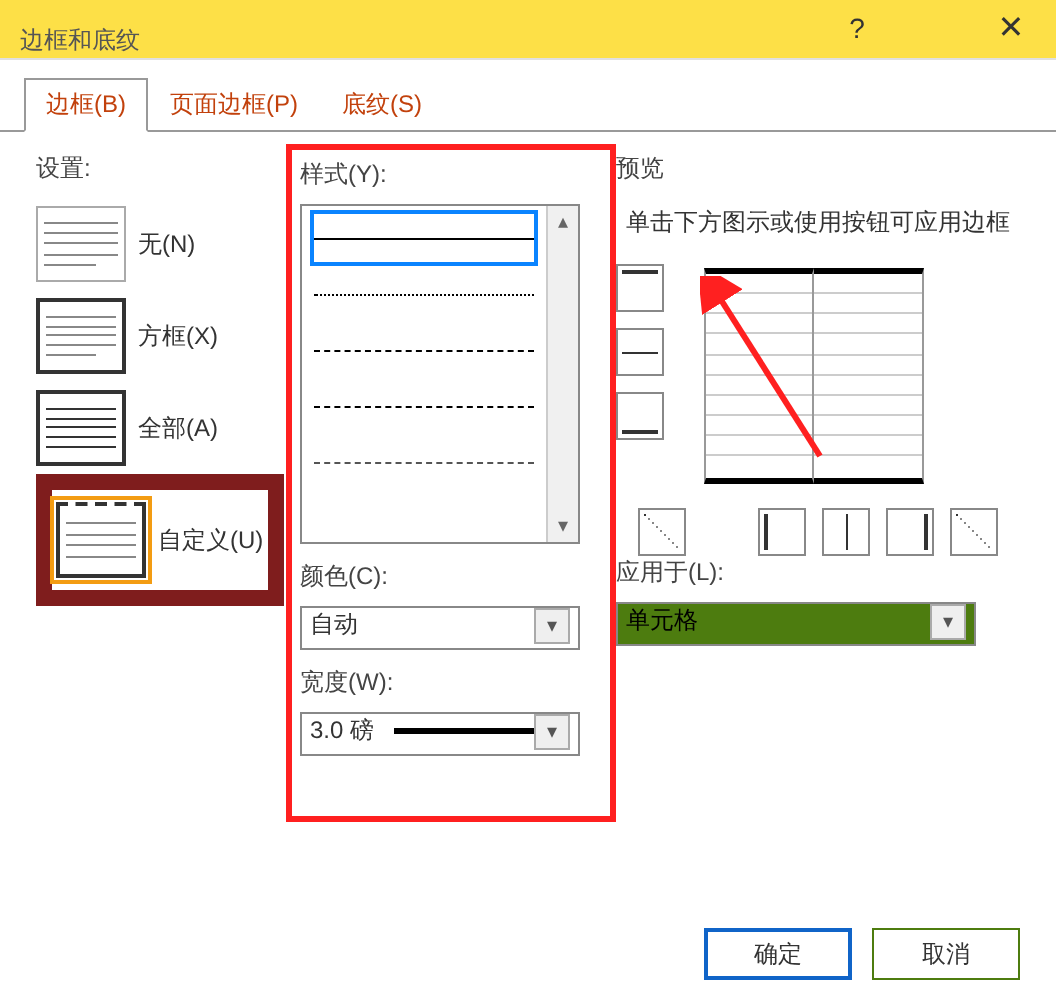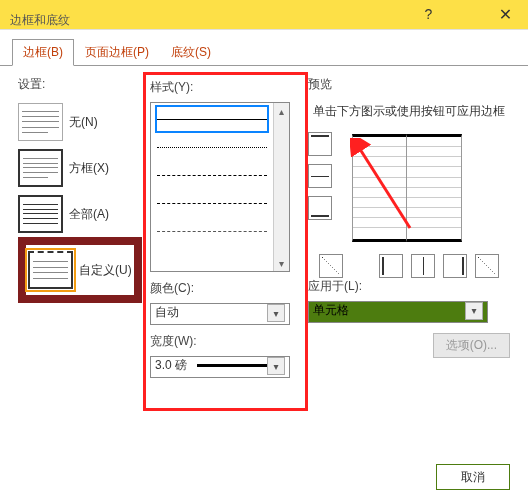--- a/index.html
+++ b/index.html
@@ -189,20 +189,20 @@
       <div class="pbtn vmid"></div>
       <div class="pbtn right"></div>
       <div class="pbtn diag"></div>
     </div>
     <div class="apply-row">
       <div class="section-label">应用于(L):</div>
       <div class="apply-dd">
         <span style="flex:1">单元格</span>
         <span class="dd-caret">▾</span>
       </div>
-      <button class="options-btn">选项(O)...</button>
     </div>
   </div>
 </div>
 
 <div class="dlg-buttons">
+  <button class="primary">确定</button>
   <button>取消</button>
 </div>
 
 </body></html>

